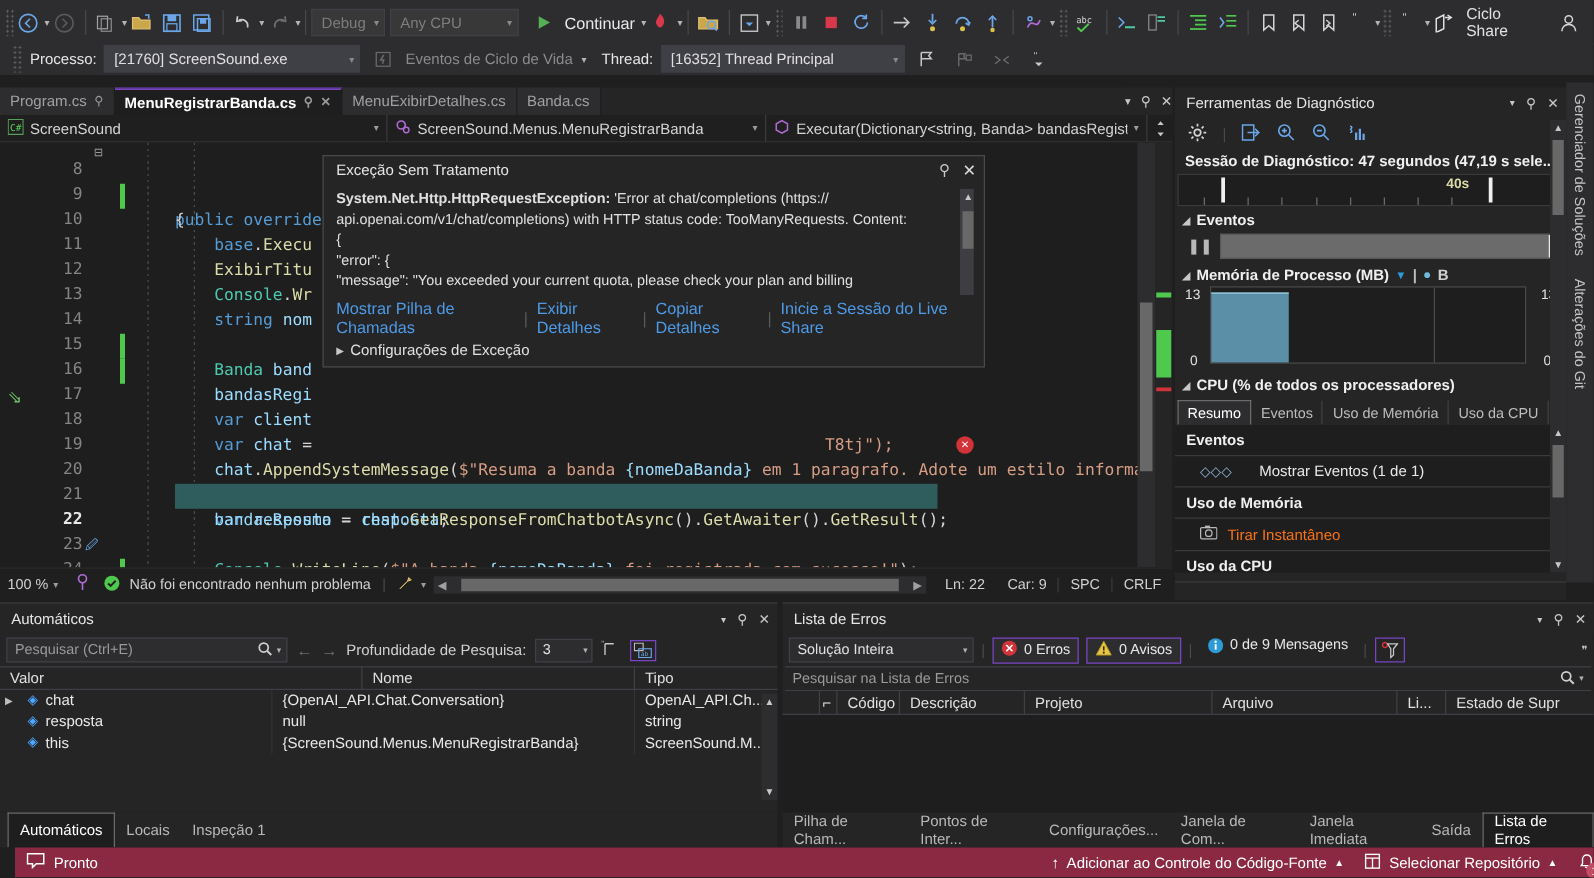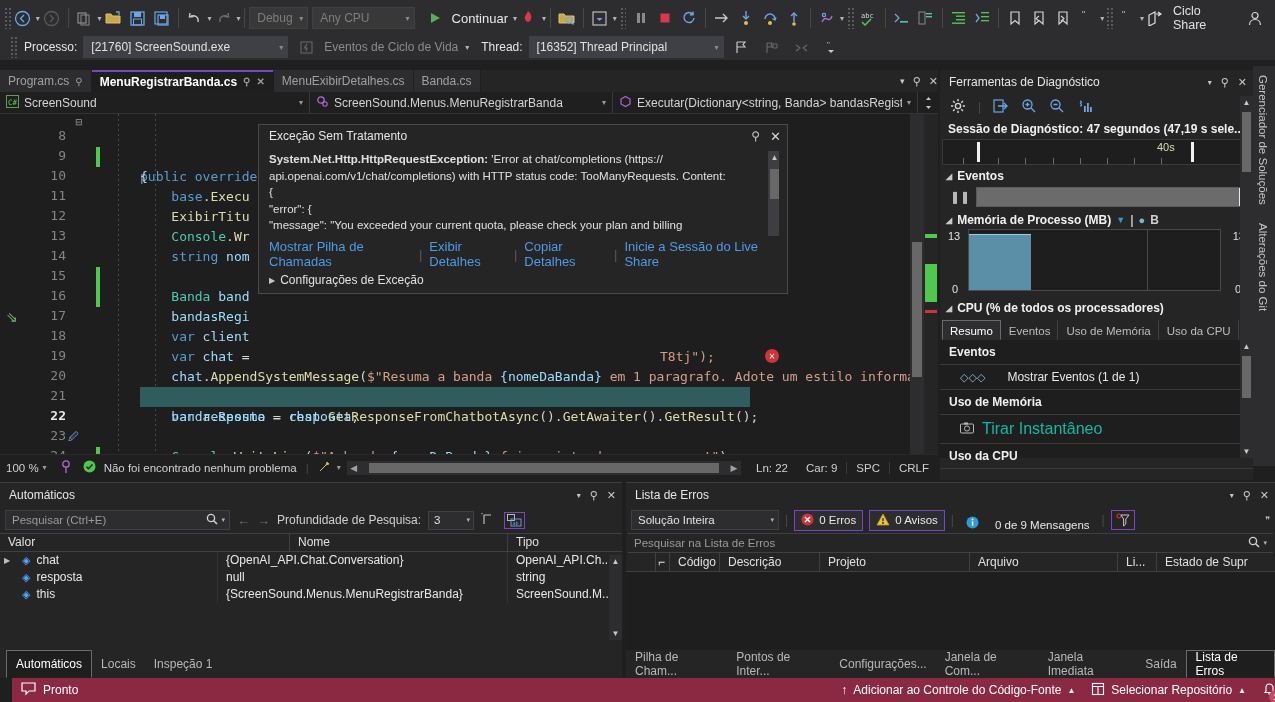--- a/index.html
+++ b/index.html
@@ -188,21 +188,21 @@
   .cube { color:#4da6ff; font-size:11px; }
   .autos-vsb { position:absolute; right:0; top:72px; width:13px; height:85px; background:#2d2d30;}
 
   
   .errlist { left:626px; top:482px; width:649px; height:168px; background:#252526; border-top:1px solid #3f3f46;}
   .el-tools { height:26px; display:flex; align-items:center; gap:6px; padding:0 5px; font-size:12px; color:#e0e0e0;}
   .el-combo { width:148px; height:20px; background:#2d2d30; border:1px solid #3f3f46;
      display:flex; align-items:center; justify-content:space-between; padding:0 4px 0 6px; font-size:11.5px;}
   .togbtn { height:21px; display:flex; align-items:center; gap:5px; padding:0 6px;
      border:1px solid #7a44c4; background:#2d2d30; font-size:11.5px; color:#e8e8e8;}
-  .togplain { height:21px; display:flex; align-items:flex-end; gap:16px; padding:0 6px; font-size:11.5px; color:#e8e8e8;}
+  .togplain { height:21px; display:flex; align-items:flex-start; gap:5px; padding:0 6px; font-size:11.5px; color:#e8e8e8;}
   .el-search { height:20px; margin:0 2px; display:flex; align-items:center; justify-content:space-between;
      padding:0 6px; background:#252526; border-top:1px solid #3f3f46; border-bottom:1px solid #3f3f46;
      color:#9a9a9a; font-size:11.5px;}
 
   
   .diag { left:940px; top:70px; width:313px; height:410px; background:#252526; }
   .diag-tools { height:26px; display:flex; align-items:center; gap:12px; padding:0 10px; color:#c8c8c8;}
   .diag-session { font-size:12px; font-weight:bold; color:#f0f0f0; padding:2px 0 3px 8px;}
   .ruler { height:26px; background:#1e1e1e; position:relative; margin:0 2px; border:1px solid #3a3a3a;}
   .ruler .tickrow { position:absolute; bottom:0; left:0; right:0; height:8px; }
@@ -831,21 +831,21 @@
             <rect x="7" y="8" width="1.8" height="6" fill="#6aa6e8"></rect>
             <rect x="10" y="5" width="1.8" height="9" fill="#6aa6e8"></rect>
             <rect x="13" y="9" width="1.8" height="5" fill="#6aa6e8"></rect>
           </svg>
       </span>
     </div>
     <div class="diag-session">Sessão de Diagnóstico: 47 segundos (47,19 s sele...</div>
     <div class="ruler">
       <div class="mark" style="left:34px;"></div>
       <div class="mark" style="left:248px;"></div>
-      <div class="lab" style="left:214px;">40s</div>
+      <div class="lab" style="left:214px;font-weight:bold;">40s</div>
       <div class="tickrow">
         <span class="tick" style="left:20px;"></span>
           <span class="tick" style="left:55px;"></span>
         <span class="tick" style="left:82px;"></span>
           <span class="tick" style="left:110px;"></span>
         <span class="tick" style="left:137px;"></span>
           <span class="tick" style="left:164px;"></span>
         <span class="tick" style="left:191px;"></span>
           <span class="tick" style="left:218px;"></span>
       </div>
@@ -902,21 +902,21 @@
       </div>
       <div class="dsec">Uso de Memória</div>
       <div class="ditem">
         <span>
           <svg width="14" height="12" viewBox="0 0 14 12">
               <rect x="0.5" y="2" width="13" height="9" rx="1" fill="none" stroke="#b8b8b8" stroke-width="1"></rect>
               <circle cx="7" cy="6.5" r="2.6" fill="none" stroke="#b8b8b8" stroke-width="1"></circle>
               <rect x="4" y="0.5" width="4" height="2" fill="#b8b8b8"></rect>
             </svg>
         </span>
-        <span style="color:#14b8a6;font-size:16px;">Tirar Instantâneo</span>
+        <span style="color:#f97316;font-size:12px;">Tirar Instantâneo</span>
       </div>
       <div class="dsec">Uso da CPU</div>
       <div style="position:absolute;right:0;top:0;width:13px;height:118px;background:#2d2d30;">
         <div style="color:#c8c8c8;font-size:8px;text-align:center;line-height:13px;">▲</div>
         <div style="position:absolute;left:2px;top:16px;width:9px;height:42px;background:#686868;"></div>
         <div style="position:absolute;bottom:0;left:0;right:0;color:#c8c8c8;font-size:8px;text-align:center;line-height:13px;">▼</div>
       </div>
     </div>
   </div>
 

